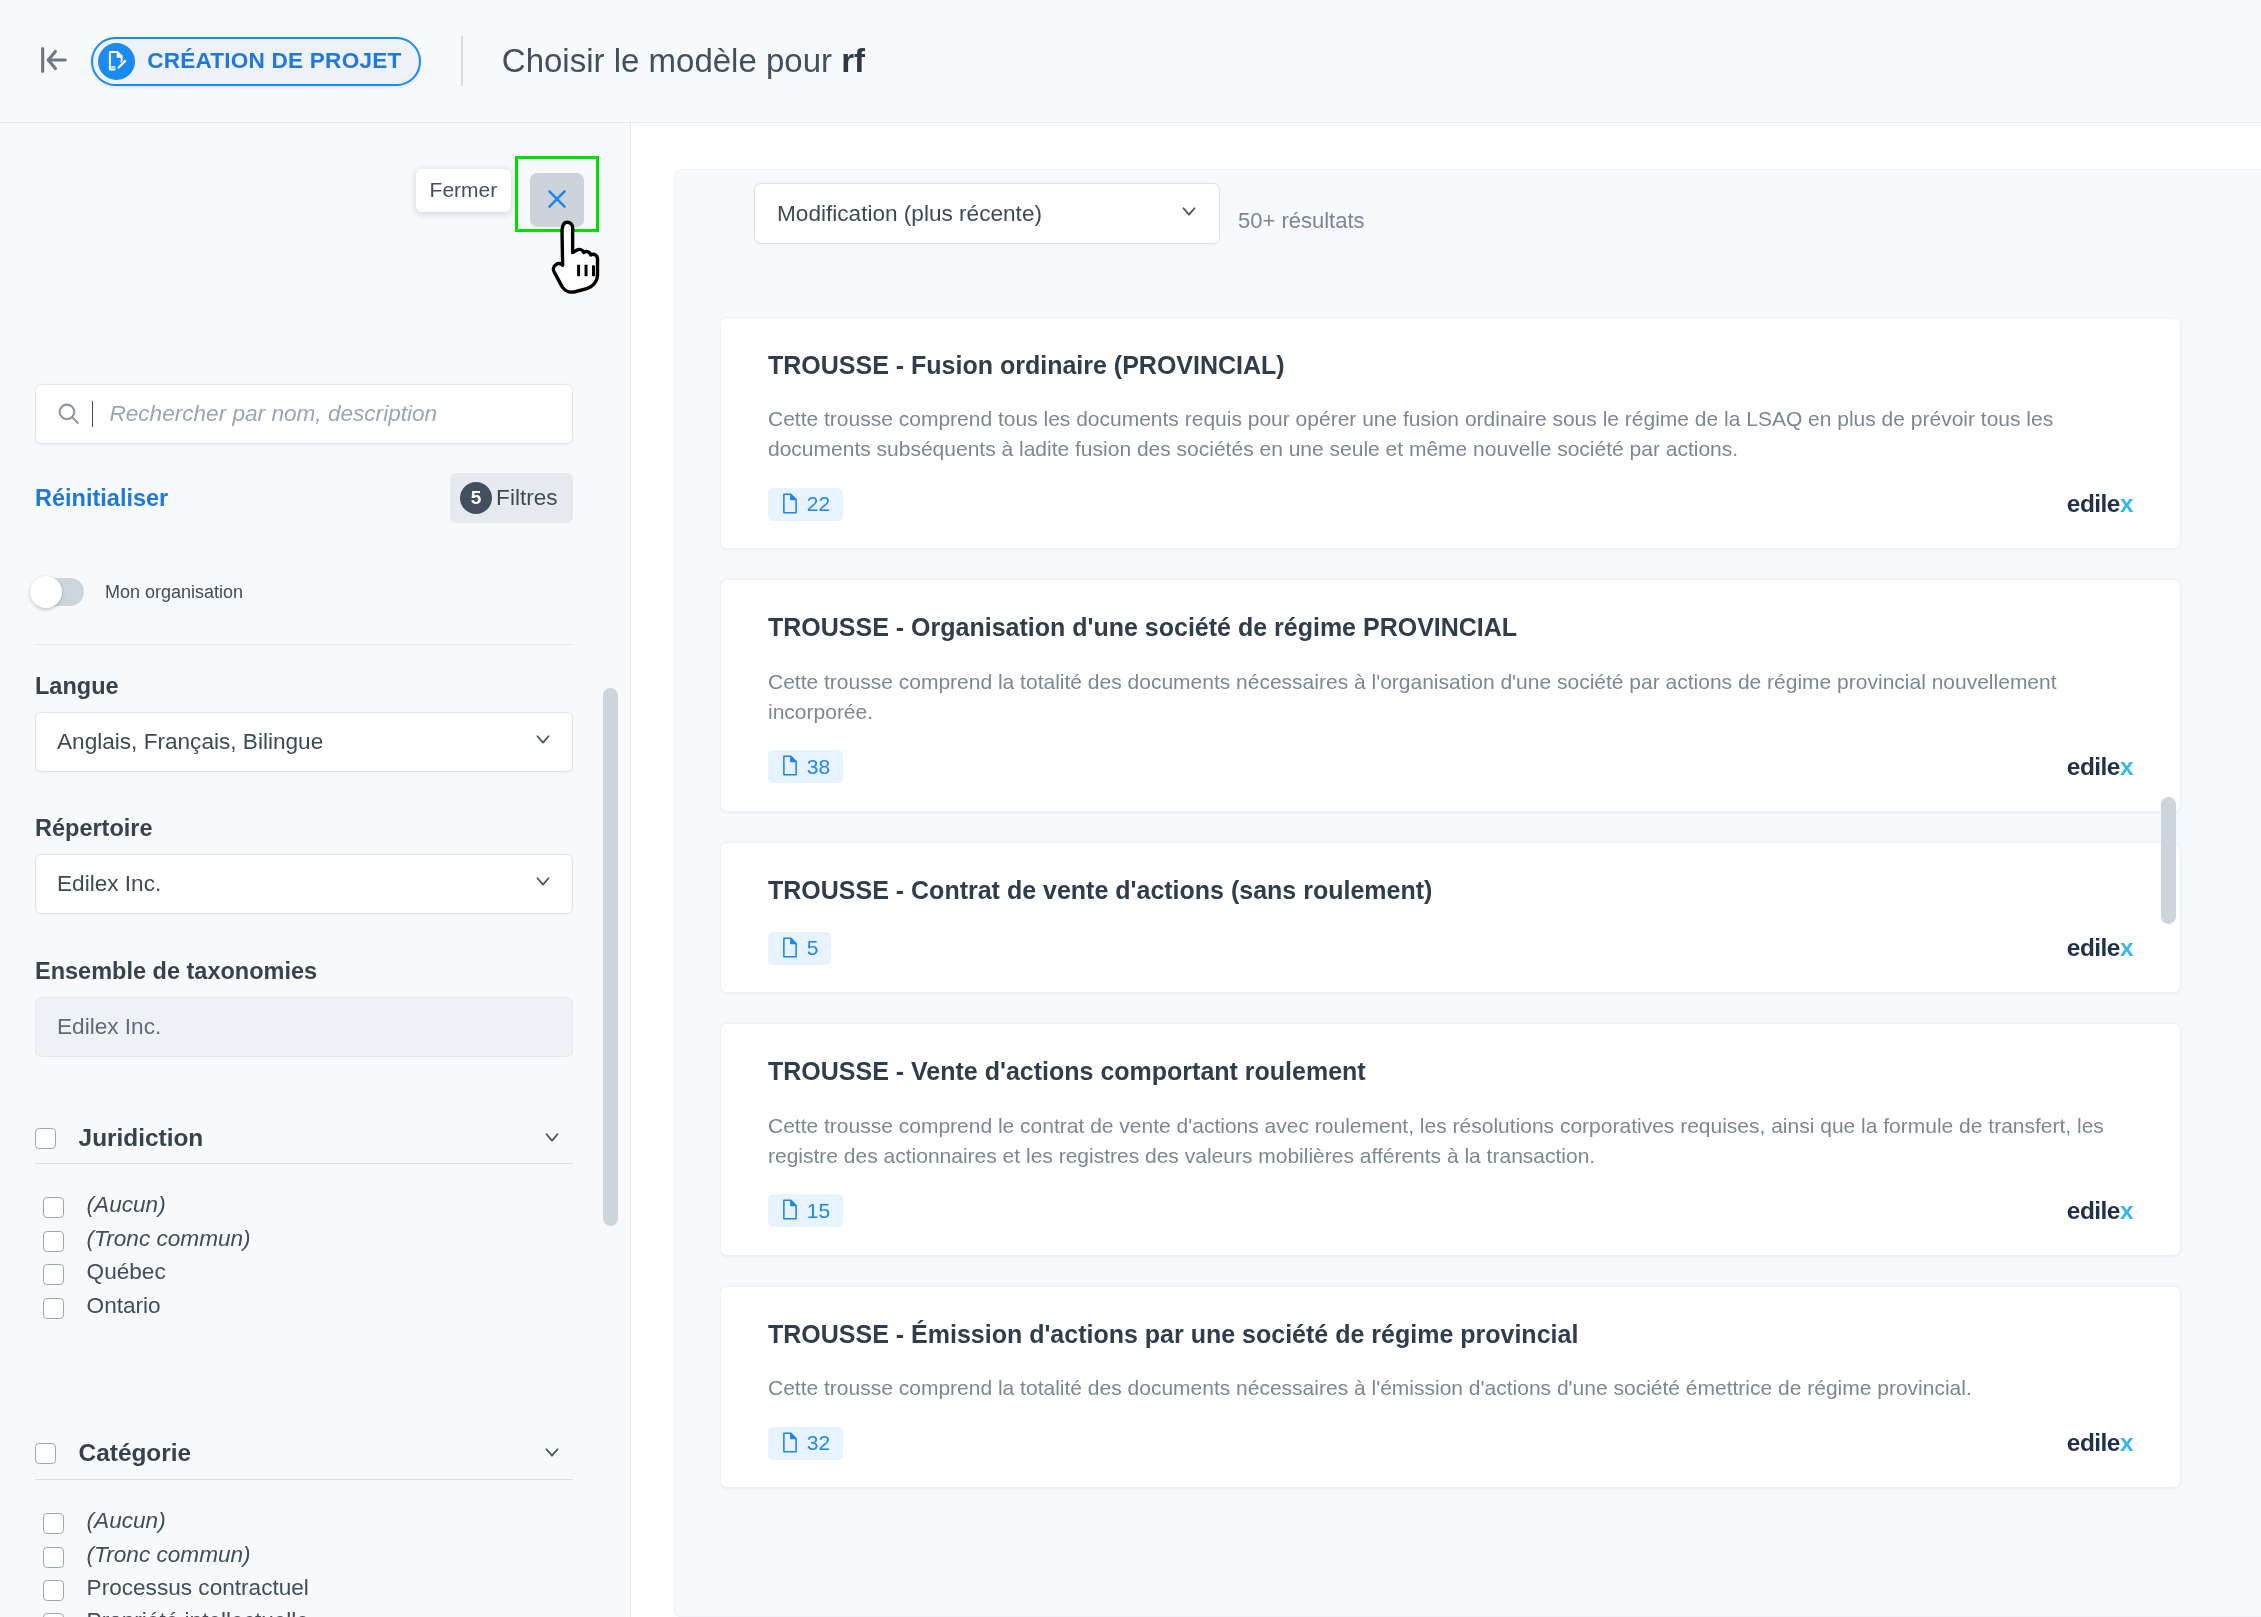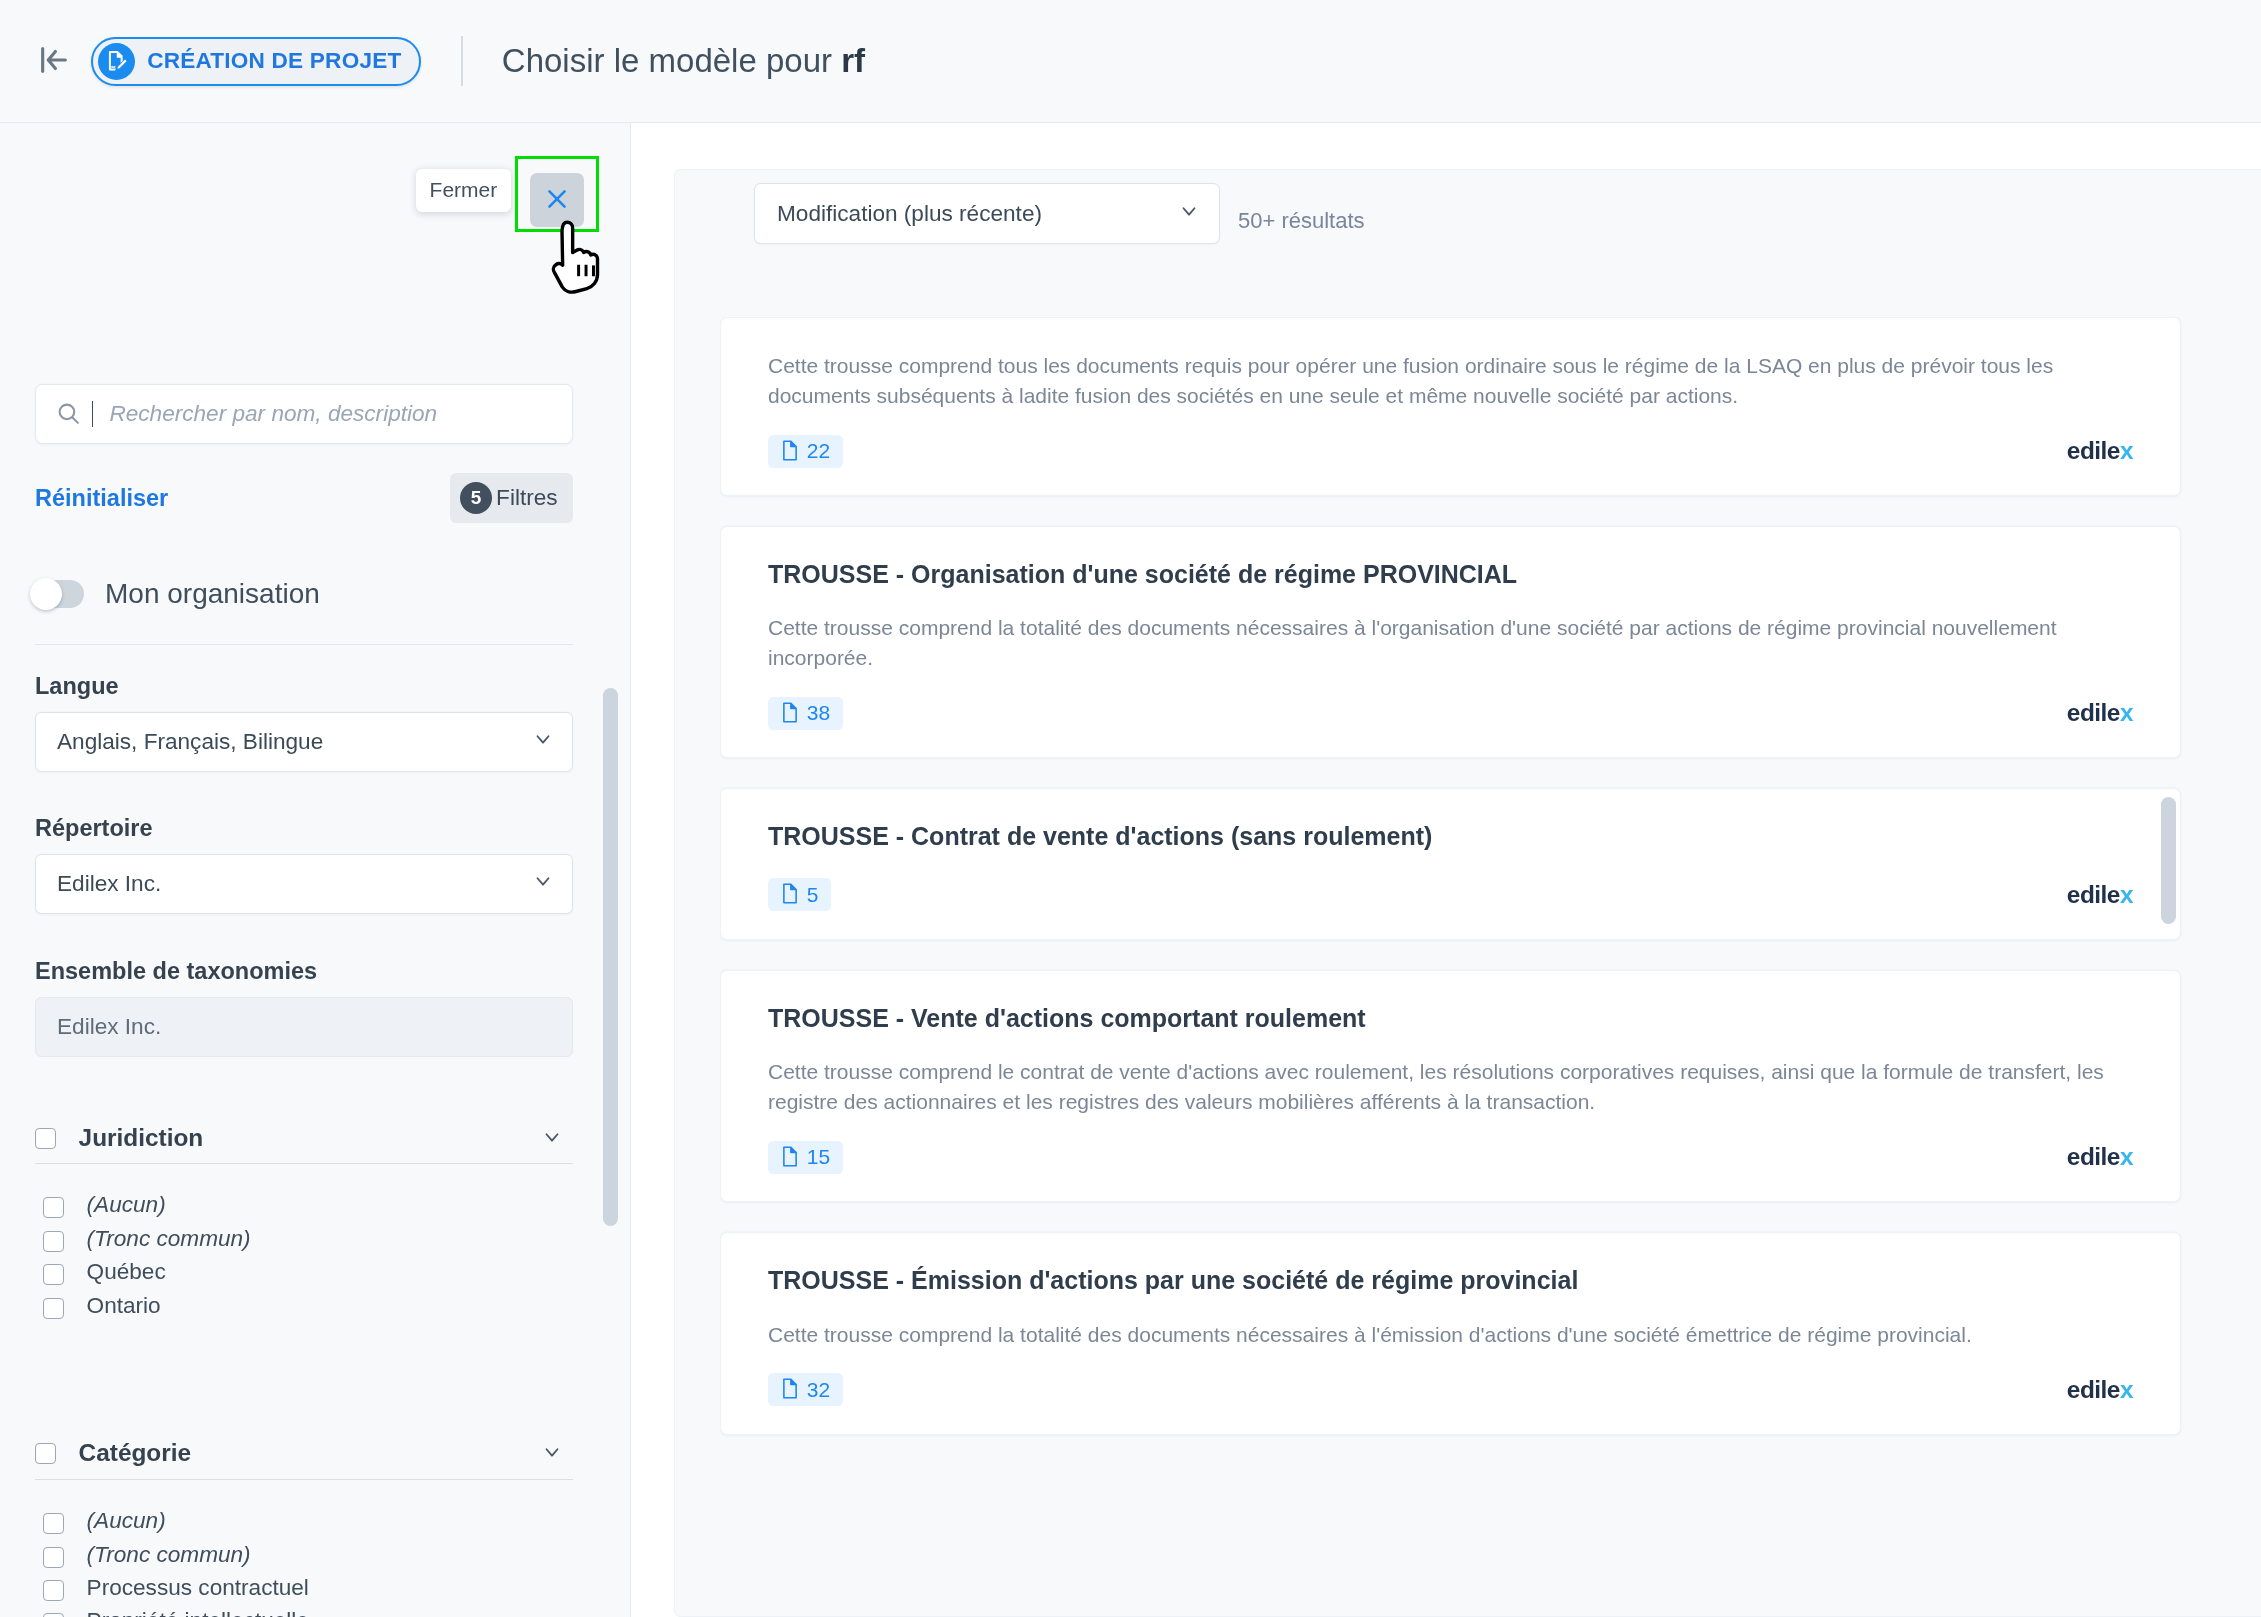--- a/index.html
+++ b/index.html
@@ -166,21 +166,21 @@
   }
   .toggle {
     width: 52px; height: 28px; border-radius: 14px;
     background: #cdd5dd; position: relative; flex:none; cursor: pointer;
   }
   .toggle .knob {
     position: absolute; top: -1.8px; left: -1.8px;
     width: 32px; height: 32px; border-radius: 50%;
     background: #fff; box-shadow: 0 1.4px 3.6px rgba(20,40,60,.25);
   }
-  .org-label { margin-left: 21px; font-size: 28px; color: #3f4d5c; }
+  .org-label { margin-left: 21px; font-size: 18px; color: #3f4d5c; }
 
   .hr { position:absolute; left: 35px; width: 538px; height: 1.4px; background: #e3e8ee; }
 
   .fld-label {
     position: absolute; left: 35px;
     font-size: 23.5px; font-weight: 700; color: #36434f;
   }
   .select {
     position: absolute; left: 35px; width: 538px; height: 60px;
     background: #fff; border: 1.4px solid #dde3ea; border-radius: 6.3px;
@@ -487,20 +487,21 @@
               <polyline points="6,9 12,16 18,9"></polyline>
             </svg>
         </span>
       </div>
       <span class="result-count">50+ résultats</span>
     </div>
 
     <div class="cards">
 
       <div class="card">
+        <div class="card-title">TROUSSE - Fusion ordinaire (PROVINCIAL)</div>
         <div class="card-desc">Cette trousse comprend tous les documents requis pour opérer une fusion ordinaire sous le régime de la LSAQ en plus de prévoir tous les documents subséquents à ladite fusion des sociétés en une seule et même nouvelle société par actions.</div>
         <div class="card-foot">
           <span class="doc-badge">
             <span>
               <svg viewBox="0 0 20 24" fill="none" stroke="#1f86ef" stroke-width="1.8" stroke-linejoin="round">
                   <path d="M3 1.5h8l6 6v15H3z"></path>
                   <path d="M11 1.5v6h6" fill="#1f86ef"></path>
                 </svg>
             </span>
             <span class="cnt">22</span>

